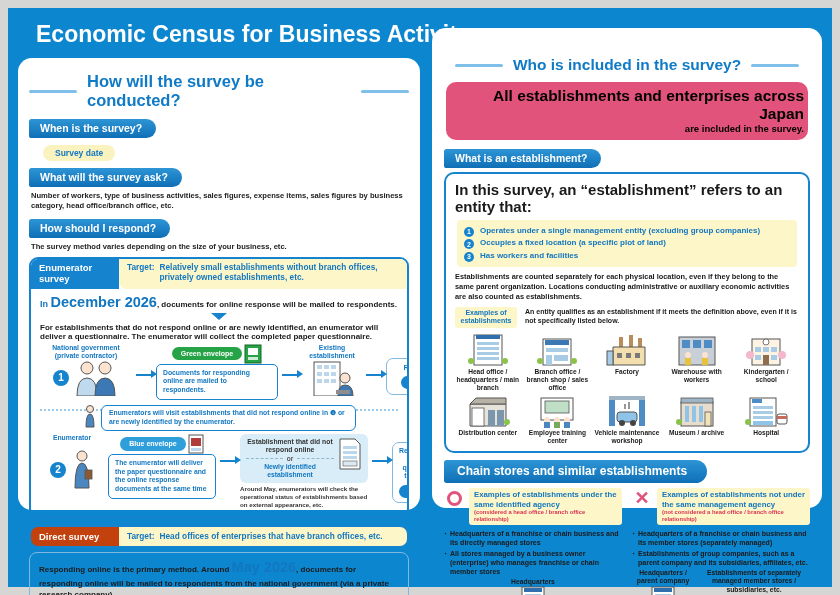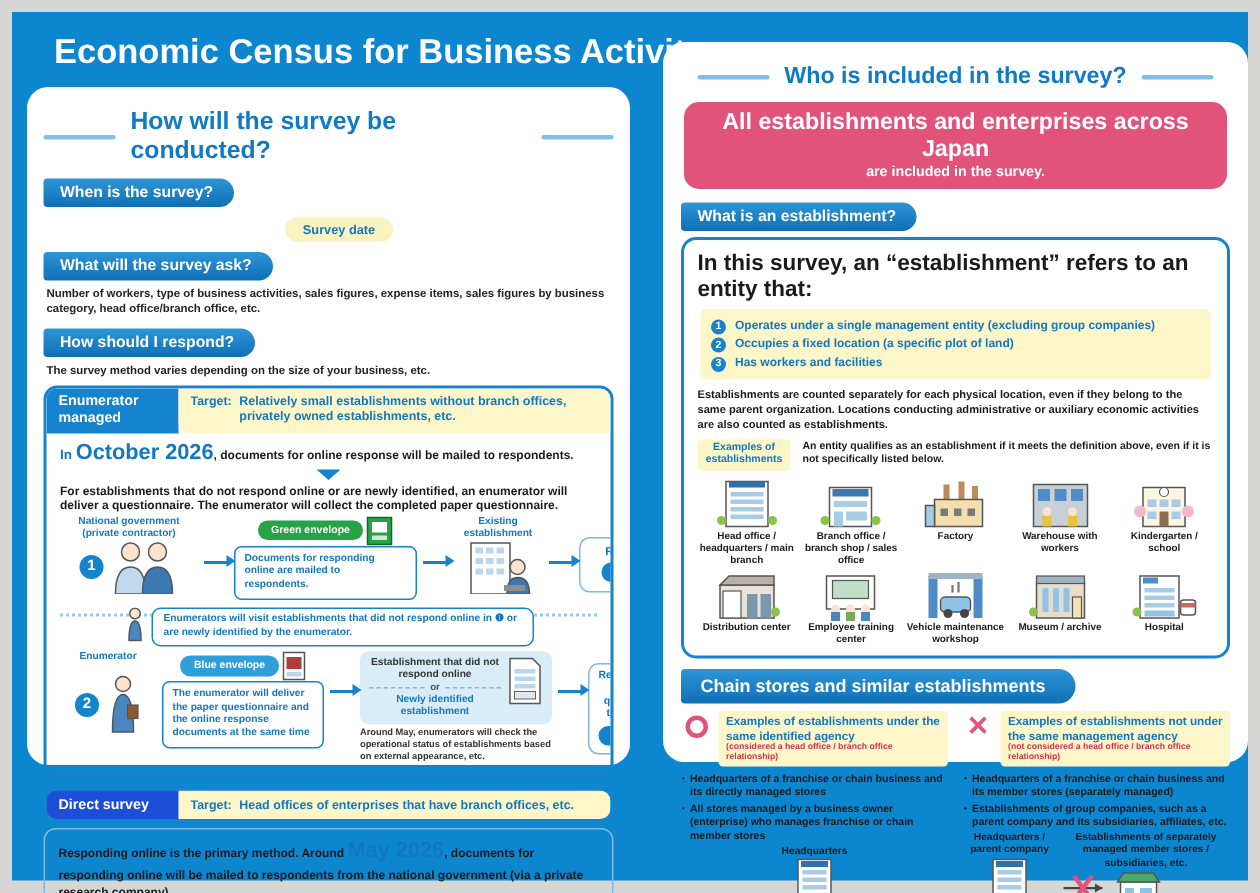--- a/index.html
+++ b/index.html
@@ -19,21 +19,21 @@
   .arr:after { content:""; position:absolute; right:-5px; top:-3.5px; border-left:6px solid #1583cd;
                border-top:4.5px solid transparent; border-bottom:4.5px solid transparent; }
   .done { display:inline-block; background:#1583cd; color:#fff; font-weight:bold; font-size:9px;
           border-radius:10px; padding:1.5px 18px; margin-top:2px; }
 
   
   .title-left { position:absolute; left:28px; top:13px; color:#fff; font-size:23px; font-weight:bold; }
   .panel-l { left:10px; top:50px; width:402px; height:452px; padding:8px 11px; }
   .panel-l .sec-heading { font-size:16.5px; margin:6px 0 8px; }
   .tinytext { font-size:7.6px; line-height:1.35; font-weight:bold; color:#222; }
-  .surveydate-row { display:flex; align-items:center; gap:9px; margin:7px 0 6px 14px;flex-direction:column; }
+  .surveydate-row { display:flex; align-items:center; gap:9px; margin:7px 0 6px 14px; }
   .yellow-tag { background:#faf3c0; color:#1277c0; font-weight:bold; font-size:8.5px; border-radius:9px; padding:3px 12px; }
   .date-line { font-size:12.5px; font-weight:bold; }
   .date-big { color:#1277c0; font-size:21px; font-weight:bold; }
 
   .enumbox { margin-top:5px; border:2px solid #1583cd; border-radius:9px; overflow:hidden; }
   .enumbox-hd { display:flex; }
   .enumbox-hd .hd-blue { background:#1583cd; color:#fff; font-weight:bold; font-size:9.5px; line-height:1.15;
                          padding:4px 8px; flex:0 0 88px; display:flex; align-items:center; }
   .enumbox-hd .hd-yellow { background:#fdf6c9; flex:1; padding:3px 8px; font-size:8.3px; color:#1277c0;
                            font-weight:bold; line-height:1.25; display:flex; gap:5px; border-radius:0 0 0 8px; }
@@ -56,28 +56,28 @@
   .between-wrap { position:relative; display:flex; justify-content:center; margin:-14px 0 2px; }
   .between-box { border:1.5px solid #1583cd; border-radius:6px; background:#fff; color:#1277c0; font-weight:bold;
                  font-size:6.8px; line-height:1.3; padding:3px 7px; max-width:255px; }
   .ltblue { background:#d9edf8; border-radius:6px; padding:4px 6px; }
   .or-row { display:flex; align-items:center; gap:4px; margin:1px 0; }
   .or-row .dl { flex:1; border-top:1.5px dashed #8fb7cf; }
   .or-row span { font-size:6.5px; font-weight:bold; color:#555; }
   .note6 { font-size:6.2px; line-height:1.25; font-weight:bold; color:#333; margin-top:2px; }
 
   .direct-hd { display:flex; margin-top:7px; border:2px solid #1583cd; border-radius:9px; overflow:hidden; }
-  .direct-hd .hd-blue { background:#1d4ed8; color:#fff; font-weight:bold; font-size:9.5px; padding:4px 8px; flex:0 0 88px; display:flex; align-items:center; }
+  .direct-hd .hd-blue { background:#c2410c; color:#fff; font-weight:bold; font-size:9.5px; padding:4px 8px; flex:0 0 88px; display:flex; align-items:center; }
   .direct-hd .hd-yellow { background:#fdf6c9; flex:1; padding:4px 8px; font-size:8.3px; color:#1277c0; font-weight:bold; display:flex; gap:5px; align-items:center; }
   .direct-body { border:1.5px solid #7fb9e2; border-radius:8px; margin-top:4px; padding:4px 9px; font-size:8px; font-weight:bold; line-height:1.45; }
 
   
-  .panel-r { left:434px; top:20px; width:390px; height:480px; padding:10px 12px; }
+  .panel-r { left:424px; top:20px; width:390px; height:480px; padding:24px 12px; }
   .panel-r .sec-heading { font-size:15.5px; margin:4px 0 8px; }
-  .pinkbanner { background:#e2537b; border-radius:10px; text-align:center; color:#ffffff; padding:5px 4px 6px; margin:0 2px 8px; }
+  .pinkbanner { background:#e2537b; border-radius:10px; text-align:right; color:#000000; padding:5px 4px 6px; margin:0 2px 8px; }
   .pinkbanner .l1 { font-size:15.5px; font-weight:bold; }
   .pinkbanner .l2 { font-size:9.5px; font-weight:bold; }
   .estbox { border:2px solid #1583cd; border-radius:10px; padding:7px 9px 6px; margin-top:4px; }
   .est-intro { font-size:15px; font-weight:bold; }
   .est-yellow { background:#fdf6c9; border-radius:4px; margin:5px 2px 5px; padding:4px 7px; }
   .est-item { display:flex; gap:6px; align-items:flex-start; margin:1.5px 0; }
   .est-item .n { width:10px; height:10px; flex:0 0 10px; border-radius:50%; background:#1583cd; color:#fff;
                  font-size:7px; font-weight:bold; display:flex; align-items:center; justify-content:center; margin-top:1px; }
   .est-item .t { color:#1277c0; font-weight:bold; font-size:8px; line-height:1.25; }
   .est-note { font-size:7.4px; font-weight:bold; line-height:1.35; }
@@ -126,28 +126,28 @@
 
     <div class="pill">What will the survey ask?</div>
     <div class="tinytext" style="margin:4px 2px 6px;">Number of workers, type of business activities, sales figures, expense items, sales figures by business category, head office/branch office, etc.</div>
 
     <div class="pill">How should I respond?</div>
     <div class="tinytext" style="margin:4px 2px 0;">The survey method varies depending on the size of your business, etc.</div>
 
     
     <div class="enumbox">
       <div class="enumbox-hd">
-        <div class="hd-blue">Enumerator managed</div>
+        <div class="hd-blue">Enumerator survey</div>
         <div class="hd-yellow">
           <span>Target:</span>
           <span>Relatively small establishments without branch offices, privately owned establishments, etc.</span>
         </div>
       </div>
       <div class="enum-body">
-        <div class="april-line"><span class="big-blue" style="font-size:9px;">In </span><span class="big-blue">October 2026</span><span>, documents for online response will be mailed to respondents.</span></div>
+        <div class="april-line"><span class="big-blue" style="font-size:9px;">In </span><span class="big-blue">December 2026</span><span>, documents for online response will be mailed to respondents.</span></div>
         <div class="tri-down"></div>
         <div class="april-line">For establishments that do not respond online or are newly identified, an enumerator will deliver a questionnaire. The enumerator will collect the completed paper questionnaire.</div>
 
         <div class="dgrow">
           <div class="dg-col" style="flex:0 0 92px;">
             <div class="dg-label">National government (private contractor)</div>
             <div style="display:flex; align-items:center; gap:4px;">
               <div class="stepnum">1</div>
               <svg width="46" height="36" viewBox="0 0 46 36">
                 <circle cx="14" cy="8" r="6" fill="#fce3cf" stroke="#555" stroke-width="1"></circle>

